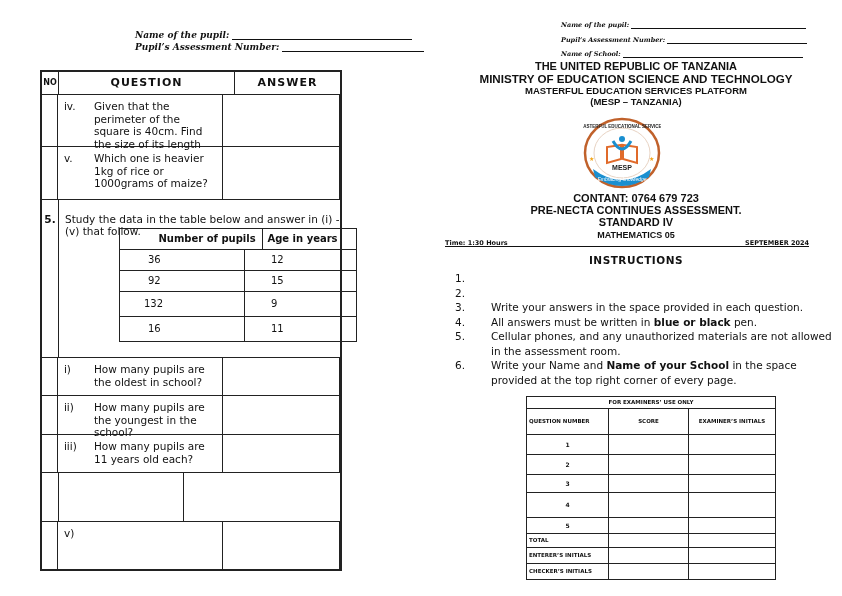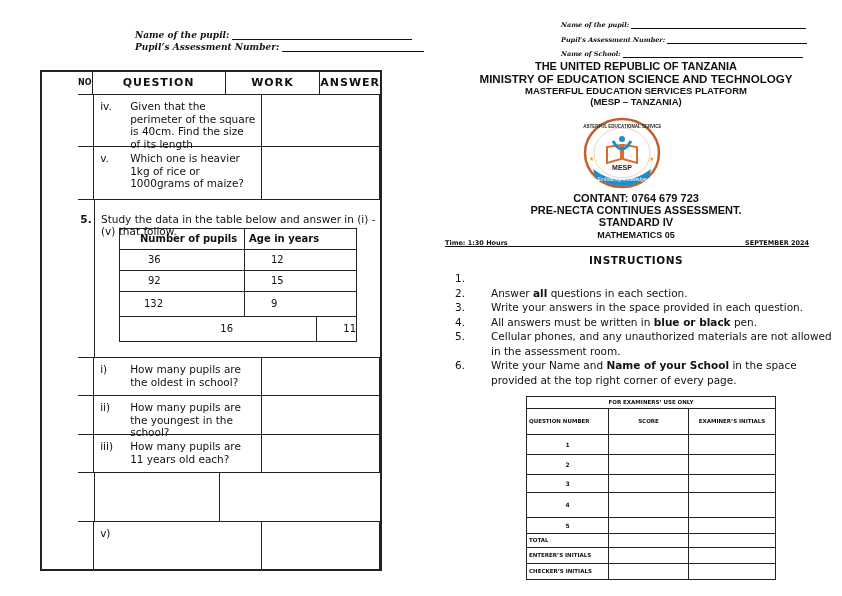--- a/index.html
+++ b/index.html
@@ -1,32 +1,32 @@
 <!DOCTYPE html>
 <html><head>
 <meta charset="utf-8">
 <style>
   html,body{margin:0;padding:0;background:#fff;}
   body{width:842px;height:596px;position:relative;overflow:hidden;font-family:"DejaVu Sans",sans-serif;color:#111;}
   .abs{position:absolute;}
   .ital{font-family:"DejaVu Serif",serif;font-style:italic;font-weight:bold;}
   .uline{display:inline-block;border-bottom:1px solid #111;vertical-align:bottom;}
   
-  .lt{position:absolute;left:40px;top:70px;width:342px;border:2px solid #222;box-sizing:border-box;padding-left:36px;}
+  .lt{position:absolute;left:40px;top:70px;width:302px;border:2px solid #222;box-sizing:border-box;}
   .lt .row{display:flex;border-top:1.5px solid #222;box-sizing:border-box;}
   .lt .row:first-child{border-top:none;}
   .lt .c{box-sizing:border-box;border-left:1.5px solid #222;}
   .lt .c:first-child{border-left:none;}
   .c-no{width:16px;} .c-q{width:176px;} .c-w{width:125px;} .c-a{flex:1;}
   .hdr{font-weight:bold;font-size:11px;letter-spacing:1px;text-align:center;line-height:22px;}
   .qtxt{font-size:10.5px;line-height:12.5px;padding:5px 4px 0 6px;display:flex;}
   .qtxt .num{width:30px;flex:none;}
   .inner{position:absolute;left:119px;top:228px;width:238px;border:1.5px solid #222;box-sizing:border-box;}
   .inner .r{display:flex;border-top:1.5px solid #222;height:20px;font-size:10px;line-height:20px;}
-  .inner .r:first-child{border-top:none;}
+  .inner .r:first-child{border-top:none;justify-content:center;}
   .inner .r div{box-sizing:border-box;}
   .inner .r div:first-child{width:125px;border-right:1.5px solid #222;padding-left:28px;}
   .inner .r div:last-child{padding-left:26px;}
   .inner .r.h div{font-weight:bold;padding-left:20px;}
   .inner .r.h div:last-child{padding-left:4px;}
   
   .center{text-align:center;width:412px;left:430px;}
   .ins{position:absolute;left:455px;top:271px;width:380px;font-size:10.5px;line-height:14.5px;}
   .ins .it{display:flex;}
   .ins .n{width:36px;flex:none;}
@@ -47,21 +47,20 @@
 </div>
 <div class="abs ital" style="left:135px;top:42px;font-size:9px;">
   <span>Pupil’s Assessment Number:</span>
   <span class="uline" style="width:142px;"></span>
 </div>
 
 <div class="lt">
   <div class="row" style="height:22px;">
     <div class="c c-no hdr" style="font-size:8px;letter-spacing:0;">NO</div>
     <div class="c c-q hdr">QUESTION</div>
-    <div class="c c-w hdr">WORK</div>
     <div class="c c-a hdr">ANSWER</div>
   </div>
   <div class="row" style="height:52px;">
     <div class="c c-no"></div>
     <div class="c c-q qtxt">
         <span class="num">iv.</span>
         <span>Given that the perimeter of the square is 40cm. Find the size of its length</span>
       </div>
     <div class="c c-w"></div>
     <div class="c c-a"></div>
@@ -131,21 +130,21 @@
       <div>12</div>
     </div>
   <div class="r">
       <div>92</div>
       <div>15</div>
     </div>
   <div class="r" style="height:24px;line-height:24px;">
       <div style="padding-left:24px;">132</div>
       <div>9</div>
     </div>
-  <div class="r" style="height:24px;line-height:24px;justify-content:flex-end;">
+  <div class="r" style="height:24px;line-height:24px;">
       <div>16</div>
       <div>11</div>
     </div>
 </div>
 
 <div class="abs ital" style="left:561px;top:21px;font-size:6.5px;">
   <span>Name of the pupil:</span>
   <span class="uline" style="width:175px;"></span>
 </div>
 <div class="abs ital" style="left:561px;top:36px;font-size:6.5px;">
@@ -190,21 +189,20 @@
 </div>
 
 <div class="abs center" style="top:254px;font-weight:bold;font-size:10.5px;letter-spacing:0.5px;">INSTRUCTIONS</div>
 
 <div class="ins">
   <div class="it">
       <span class="n">1.</span>
     </div>
   <div class="it">
       <span class="n">2.</span>
-      <span><span>Answer </span><b>all</b><span> questions in each section.</span></span>
     </div>
   <div class="it">
       <span class="n">3.</span>
       <span><span>Write your answers in the space provided in each question.</span><b></b><span></span></span>
     </div>
   <div class="it">
       <span class="n">4.</span>
       <span><span>All answers must be written in </span><b>blue or black</b><span> pen.</span></span>
     </div>
   <div class="it">

